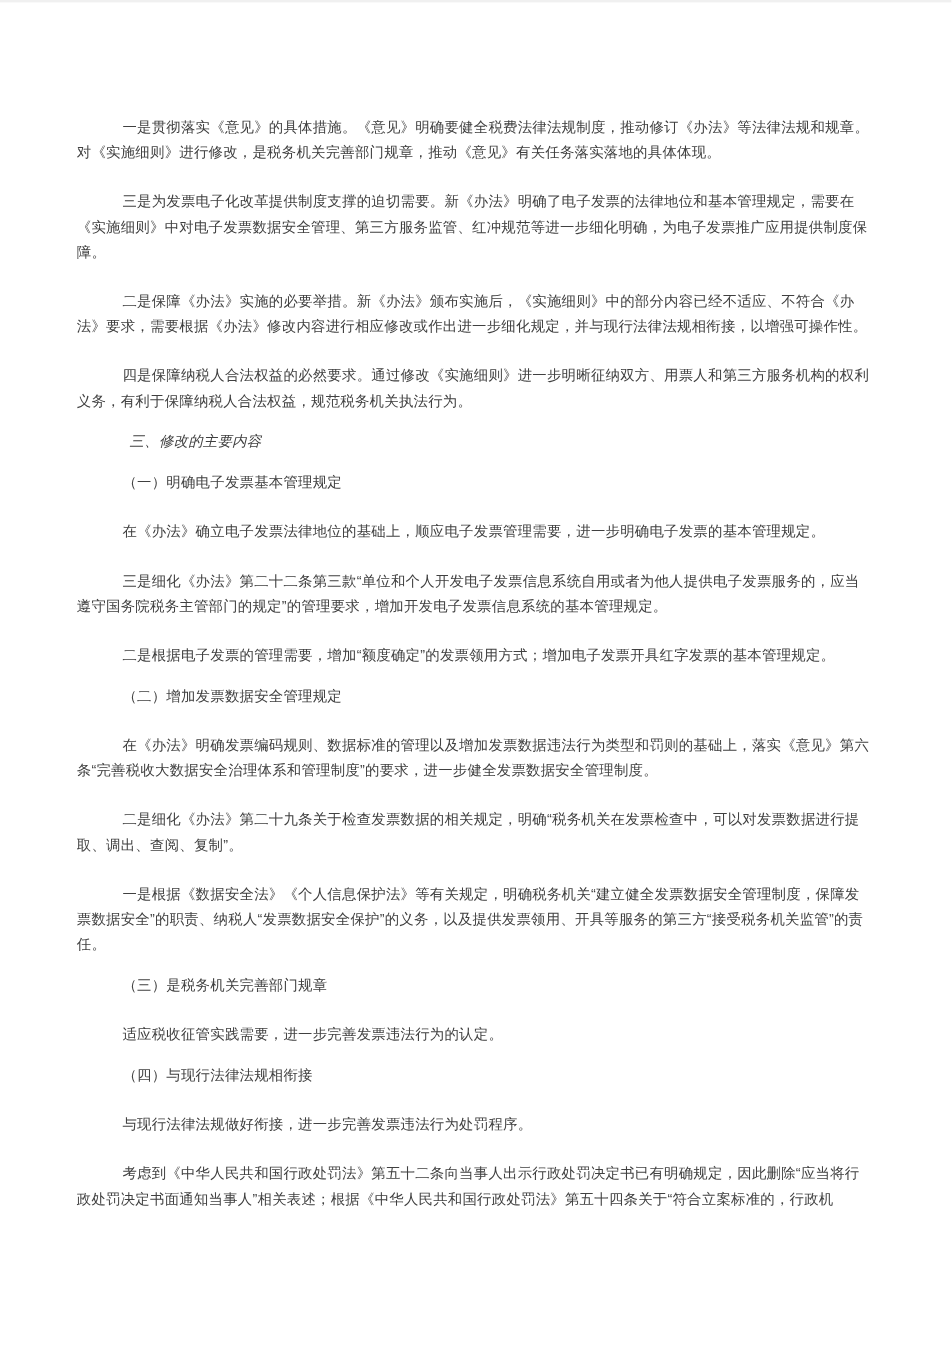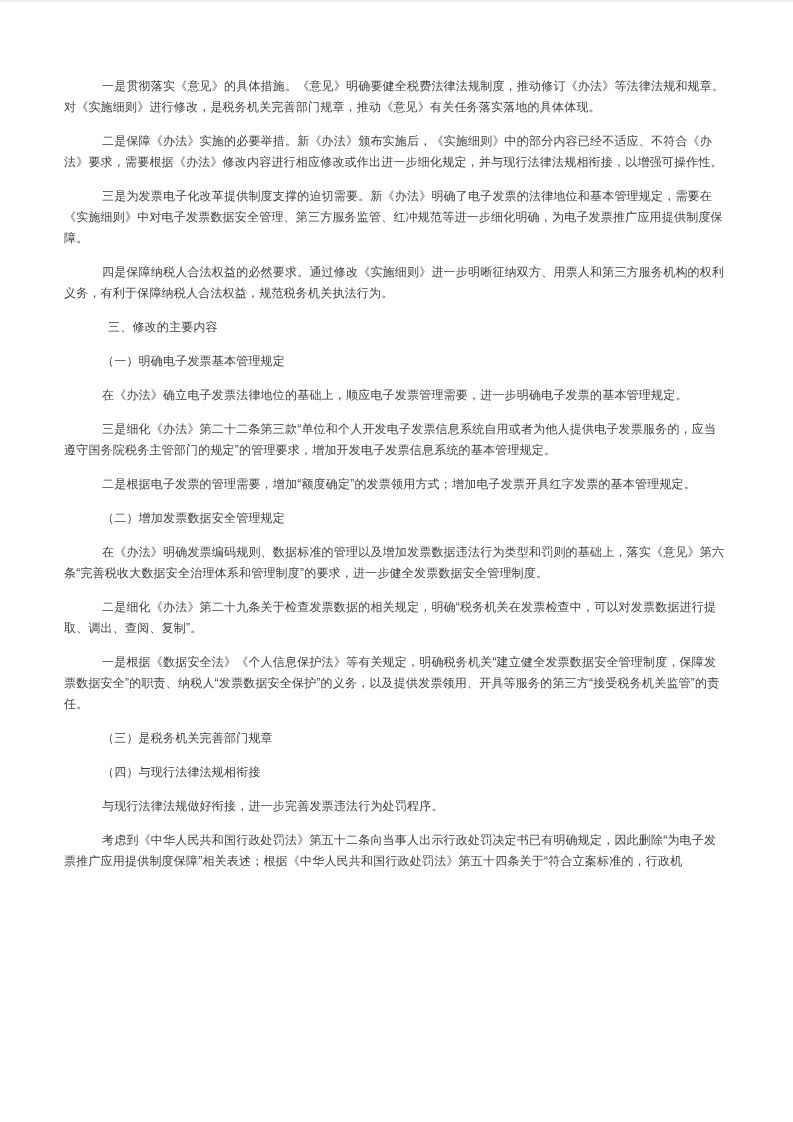--- a/index.html
+++ b/index.html
@@ -27,44 +27,47 @@
   .content p {
     margin: 0 0 13px 0;
     font-size: 12px;
     line-height: 21px;
     color: #404040;
     letter-spacing: 0.2px;
     text-align: left;
   }
   p.para {
     text-indent: 38px;
+    margin-top: 20px;
   }
   p.subheading {
     text-indent: 38px;
   }
   p.heading {
     text-indent: 44px;
+    font-style: italic;
   }
 </style>
 </head>
 <body>
 
 <div class="page">
   <div class="content">
     <p class="para">一是贯彻落实《意见》的具体措施。《意见》明确要健全税费法律法规制度，推动修订《办法》等法律法规和规章。对《实施细则》进行修改，是税务机关完善部门规章，推动《意见》有关任务落实落地的具体体现。</p>
+    <p class="para">三是为发票电子化改革提供制度支撑的迫切需要。新《办法》明确了电子发票的法律地位和基本管理规定，需要在《实施细则》中对电子发票数据安全管理、第三方服务监管、红冲规范等进一步细化明确，为电子发票推广应用提供制度保障。</p>
     <p class="para">二是保障《办法》实施的必要举措。新《办法》颁布实施后，《实施细则》中的部分内容已经不适应、不符合《办法》要求，需要根据《办法》修改内容进行相应修改或作出进一步细化规定，并与现行法律法规相衔接，以增强可操作性。</p>
-    <p class="para">三是为发票电子化改革提供制度支撑的迫切需要。新《办法》明确了电子发票的法律地位和基本管理规定，需要在《实施细则》中对电子发票数据安全管理、第三方服务监管、红冲规范等进一步细化明确，为电子发票推广应用提供制度保障。</p>
     <p class="para">四是保障纳税人合法权益的必然要求。通过修改《实施细则》进一步明晰征纳双方、用票人和第三方服务机构的权利义务，有利于保障纳税人合法权益，规范税务机关执法行为。</p>
     <p class="heading">三、修改的主要内容</p>
     <p class="subheading">（一）明确电子发票基本管理规定</p>
     <p class="para">在《办法》确立电子发票法律地位的基础上，顺应电子发票管理需要，进一步明确电子发票的基本管理规定。</p>
     <p class="para">三是细化《办法》第二十二条第三款“单位和个人开发电子发票信息系统自用或者为他人提供电子发票服务的，应当遵守国务院税务主管部门的规定”的管理要求，增加开发电子发票信息系统的基本管理规定。</p>
     <p class="para">二是根据电子发票的管理需要，增加“额度确定”的发票领用方式；增加电子发票开具红字发票的基本管理规定。</p>
     <p class="subheading">（二）增加发票数据安全管理规定</p>
     <p class="para">在《办法》明确发票编码规则、数据标准的管理以及增加发票数据违法行为类型和罚则的基础上，落实《意见》第六条“完善税收大数据安全治理体系和管理制度”的要求，进一步健全发票数据安全管理制度。</p>
     <p class="para">二是细化《办法》第二十九条关于检查发票数据的相关规定，明确“税务机关在发票检查中，可以对发票数据进行提取、调出、查阅、复制”。</p>
     <p class="para">一是根据《数据安全法》《个人信息保护法》等有关规定，明确税务机关“建立健全发票数据安全管理制度，保障发票数据安全”的职责、纳税人“发票数据安全保护”的义务，以及提供发票领用、开具等服务的第三方“接受税务机关监管”的责任。</p>
     <p class="subheading">（三）是税务机关完善部门规章</p>
+    <p class="para">适应税收征管实践需要，进一步完善发票违法行为的认定。</p>
     <p class="subheading">（四）与现行法律法规相衔接</p>
     <p class="para">与现行法律法规做好衔接，进一步完善发票违法行为处罚程序。</p>
-    <p class="para">考虑到《中华人民共和国行政处罚法》第五十二条向当事人出示行政处罚决定书已有明确规定，因此删除“为电子发票推广应用提供制度保障”相关表述；根据《中华人民共和国行政处罚法》第五十四条关于“符合立案标准的，行政机</p>
+    <p class="para">考虑到《中华人民共和国行政处罚法》第五十二条向当事人出示行政处罚决定书已有明确规定，因此删除“应当将行政处罚决定书面通知当事人”相关表述；根据《中华人民共和国行政处罚法》第五十四条关于“符合立案标准的，行政机</p>
   </div>
 </div>
 
 </body></html>

